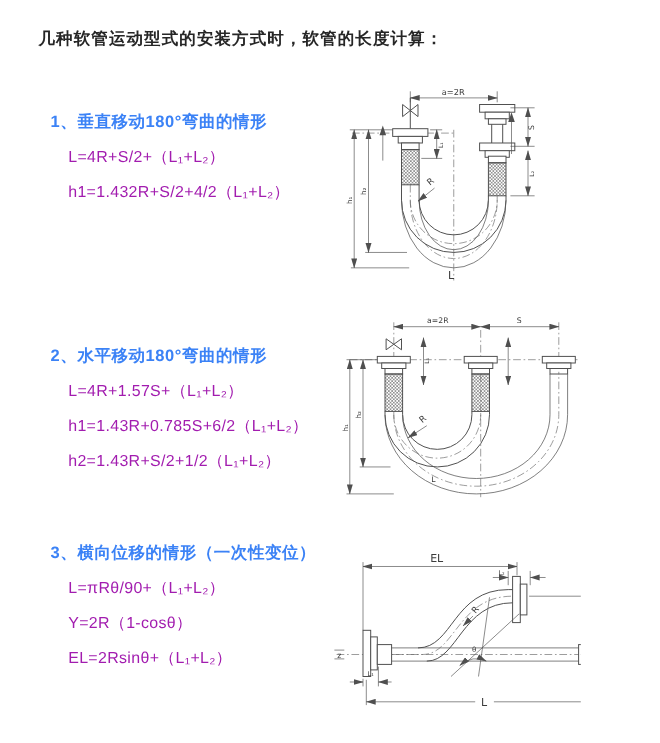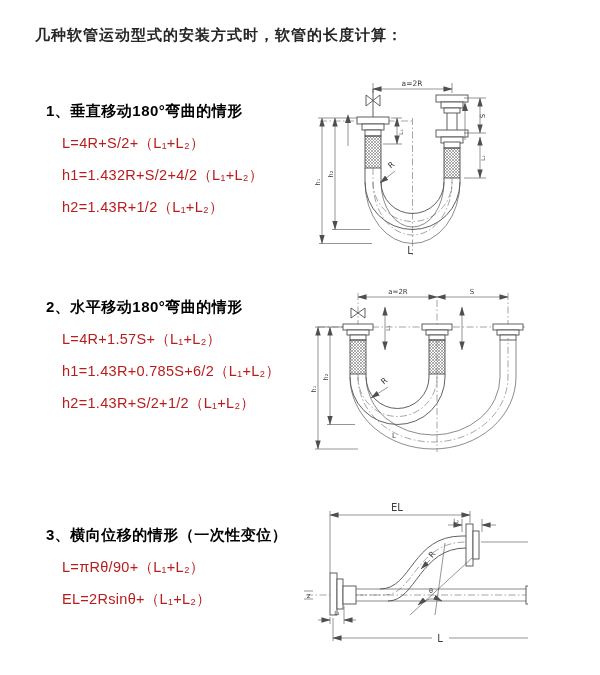--- a/index.html
+++ b/index.html
@@ -1,25 +1,25 @@
 <!DOCTYPE html>
 <html><head>
 <meta charset="utf-8">
 <style>
   html,body{margin:0;padding:0;background:#ffffff;}
   #page{position:relative;width:528px;height:675px;background:#ffffff;overflow:hidden;
         font-family:"Liberation Sans","DejaVu Sans",sans-serif;color:#2b2b2b;}
   .doc-title{position:absolute;left:35px;top:26px;font-size:15px;font-weight:700;
              letter-spacing:1px;color:#262626;white-space:nowrap;}
   .section{position:absolute;left:46px;width:270px;}
-  .section .heading{font-size:15px;font-weight:700;letter-spacing:0.5px;color:#000000;
+  .section .heading{font-size:15px;font-weight:700;letter-spacing:0.5px;color:#3b82f6;
                     line-height:20px;white-space:nowrap;}
-  .section .formula{font-size:14.5px;font-weight:400;letter-spacing:0.3px;color:#b91c1c;
+  .section .formula{font-size:14.5px;font-weight:400;letter-spacing:0.3px;color:#a21caf;
                     line-height:20px;margin-top:12px;margin-left:16px;white-space:nowrap;}
-  #sec1{top:101px;} #sec2{top:297px;} #sec3{top:525px;}
+  #sec1{top:101px;} #sec2{top:314px;} #sec3{top:493px;}
   .diagram{position:absolute;}
   #dia1{left:312px;top:70px;} #dia2{left:310px;top:282px;} #dia3{left:300px;top:498px;}
   svg{display:block;}
   svg text{font-family:"DejaVu Sans",sans-serif;fill:#3c3c3c;}
   .ln{stroke:#4f4f4f;stroke-width:0.9;fill:none;}
   .ln2{stroke:#5a5a5a;stroke-width:0.7;fill:none;}
   .cl{stroke:#6a6a6a;stroke-width:0.6;fill:none;stroke-dasharray:7 2.5 1.5 2.5;}
   .dim{stroke:#4f4f4f;stroke-width:0.6;fill:none;}
   .flg{fill:#ffffff;stroke:#4f4f4f;stroke-width:0.9;}
   .brd{stroke:#4f4f4f;stroke-width:0.9;}
@@ -28,33 +28,33 @@
 <body>
 
 <div id="page">
 
   <div class="doc-title">几种软管运动型式的安装方式时，软管的长度计算：</div>
 
   <div class="section" id="sec1">
     <div class="heading">1、垂直移动180°弯曲的情形</div>
     <div class="formula">L=4R+S/2+（L₁+L₂）</div>
     <div class="formula">h1=1.432R+S/2+4/2（L₁+L₂）</div>
-    <div class="formula">h2=1.43R+1/2（L₁+L₂）</div>
   </div>
 
   <div class="section" id="sec2">
     <div class="heading">2、水平移动180°弯曲的情形</div>
     <div class="formula">L=4R+1.57S+（L₁+L₂）</div>
     <div class="formula">h1=1.43R+0.785S+6/2（L₁+L₂）</div>
     <div class="formula">h2=1.43R+S/2+1/2（L₁+L₂）</div>
   </div>
 
   <div class="section" id="sec3">
     <div class="heading">3、横向位移的情形（一次性变位）</div>
     <div class="formula">L=πRθ/90+（L₁+L₂）</div>
+    <div class="formula">Y=2R（1-cosθ）</div>
     <div class="formula">EL=2Rsinθ+（L₁+L₂）</div>
   </div>
 
   <div class="diagram" id="dia1">
     <svg width="262" height="190" viewBox="0 0 262 190">
       <defs>
         <pattern id="h1p" width="3" height="3" patternUnits="userSpaceOnUse">
           <path d="M0,0 L3,3 M3,0 L0,3" stroke="#6a6a6a" stroke-width="0.55"></path>
         </pattern>
         <marker id="ar1" viewBox="0 0 10 6" refX="9.5" refY="3" markerWidth="9" markerHeight="5.5" orient="auto-start-reverse" markerUnits="userSpaceOnUse">

